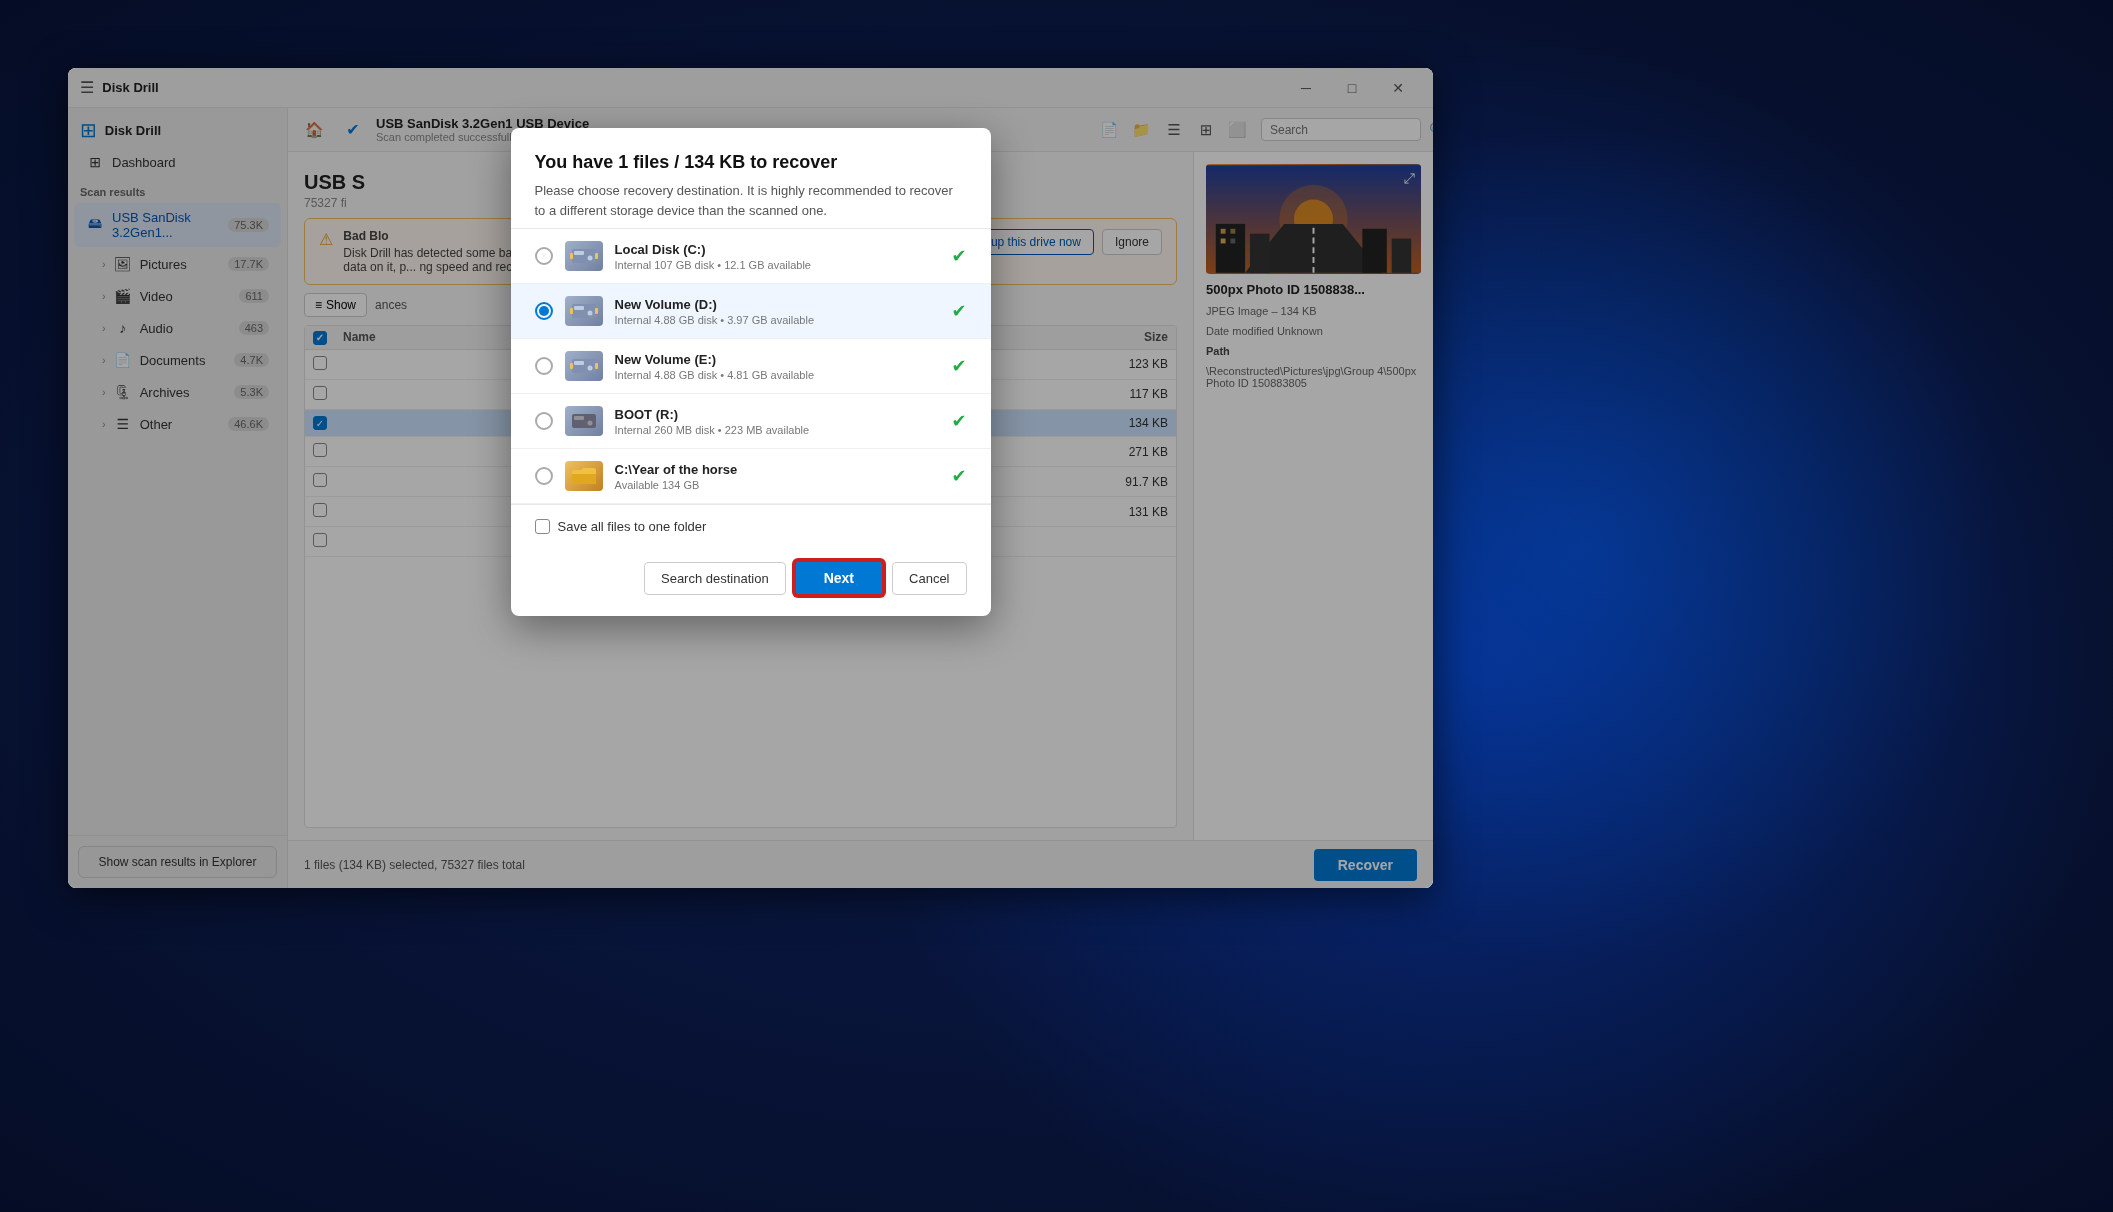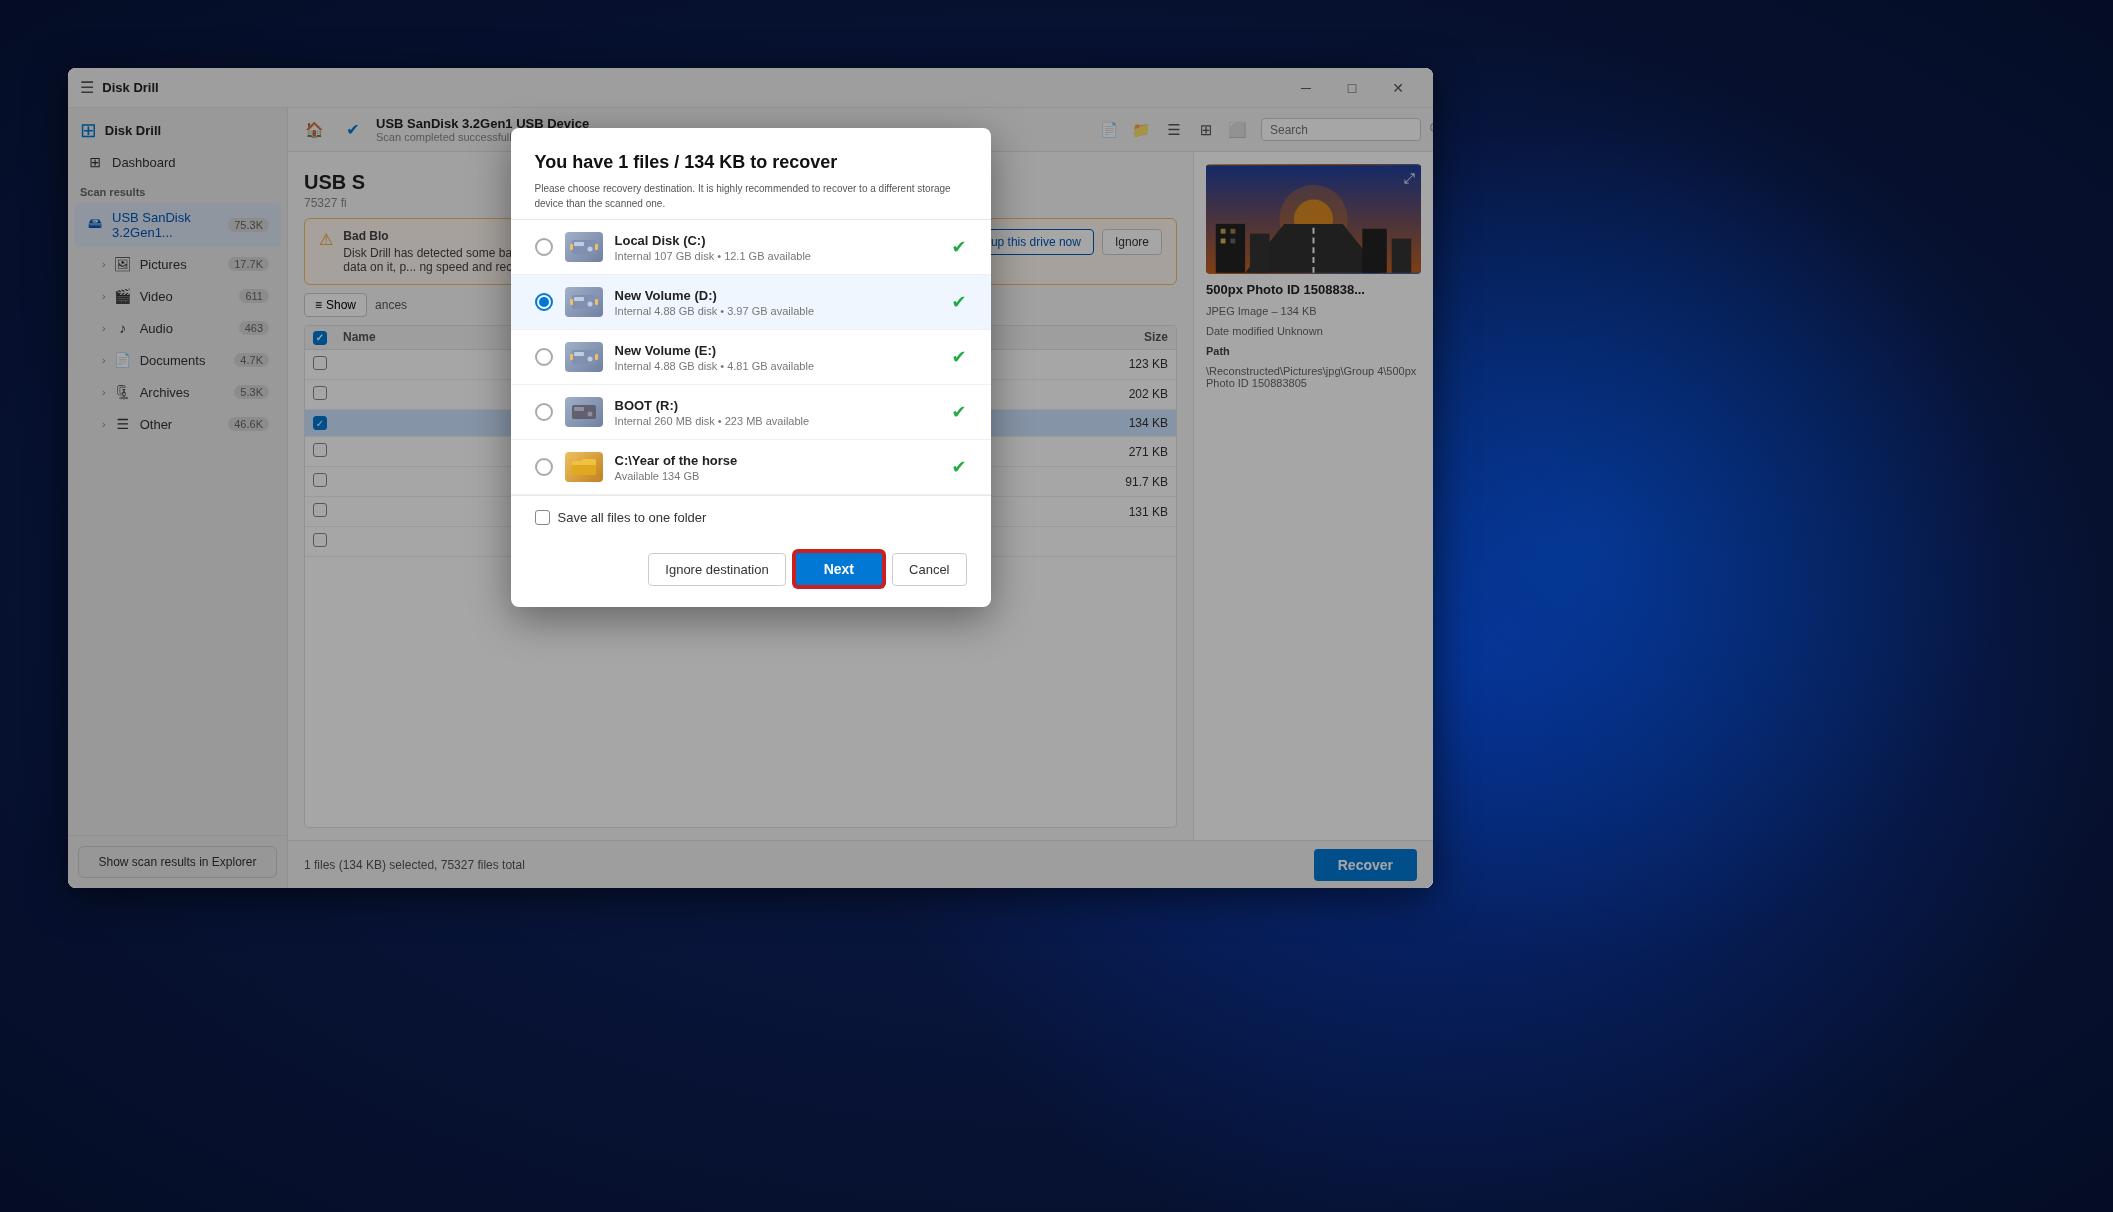--- a/index.html
+++ b/index.html
@@ -392,21 +392,21 @@
     }
     .modal-header {
       padding: 24px 24px 8px;
     }
     .modal-title {
       font-size: 18px;
       font-weight: 700;
       color: #111;
     }
     .modal-subtitle {
-      font-size: 10px;
+      font-size: 13px;
       color: #555;
       margin-top: 8px;
       line-height: 1.5;
     }
     .modal-section-label {
       font-size: 13px;
       font-weight: 600;
       color: #333;
       padding: 12px 24px 6px;
       display: flex;
@@ -685,21 +685,21 @@
             </div>
             <div class="table-body">
               <div class="table-row">
                 <div class="cb-col"><div class="check-box"></div></div>
                 <div class="name-col"></div>
                 <div class="size-col">123 KB</div>
               </div>
               <div class="table-row">
                 <div class="cb-col"><div class="check-box"></div></div>
                 <div class="name-col"></div>
-                <div class="size-col">202 KB</div>
+                <div class="size-col">117 KB</div>
               </div>
               <div class="table-row selected">
                 <div class="cb-col"><div class="check-box checked">✓</div></div>
                 <div class="name-col"></div>
                 <div class="size-col">134 KB</div>
               </div>
               <div class="table-row">
                 <div class="cb-col"><div class="check-box"></div></div>
                 <div class="name-col"></div>
                 <div class="size-col">271 KB</div>
@@ -871,21 +871,21 @@
       </div>
 
       <div class="modal-footer">
         <label class="save-folder-cb">
           <div class="cb-square"></div>
           <span>Save all files to one folder</span>
         </label>
       </div>
 
       <div class="modal-buttons">
-        <button class="btn-choose-dest">Ignore destination</button>
+        <button class="btn-choose-dest">Search destination</button>
         <button class="btn-next">Next</button>
         <button class="btn-cancel">Cancel</button>
       </div>
 
     </div>
   </div>
 
 </div>
 
 </body></html>

